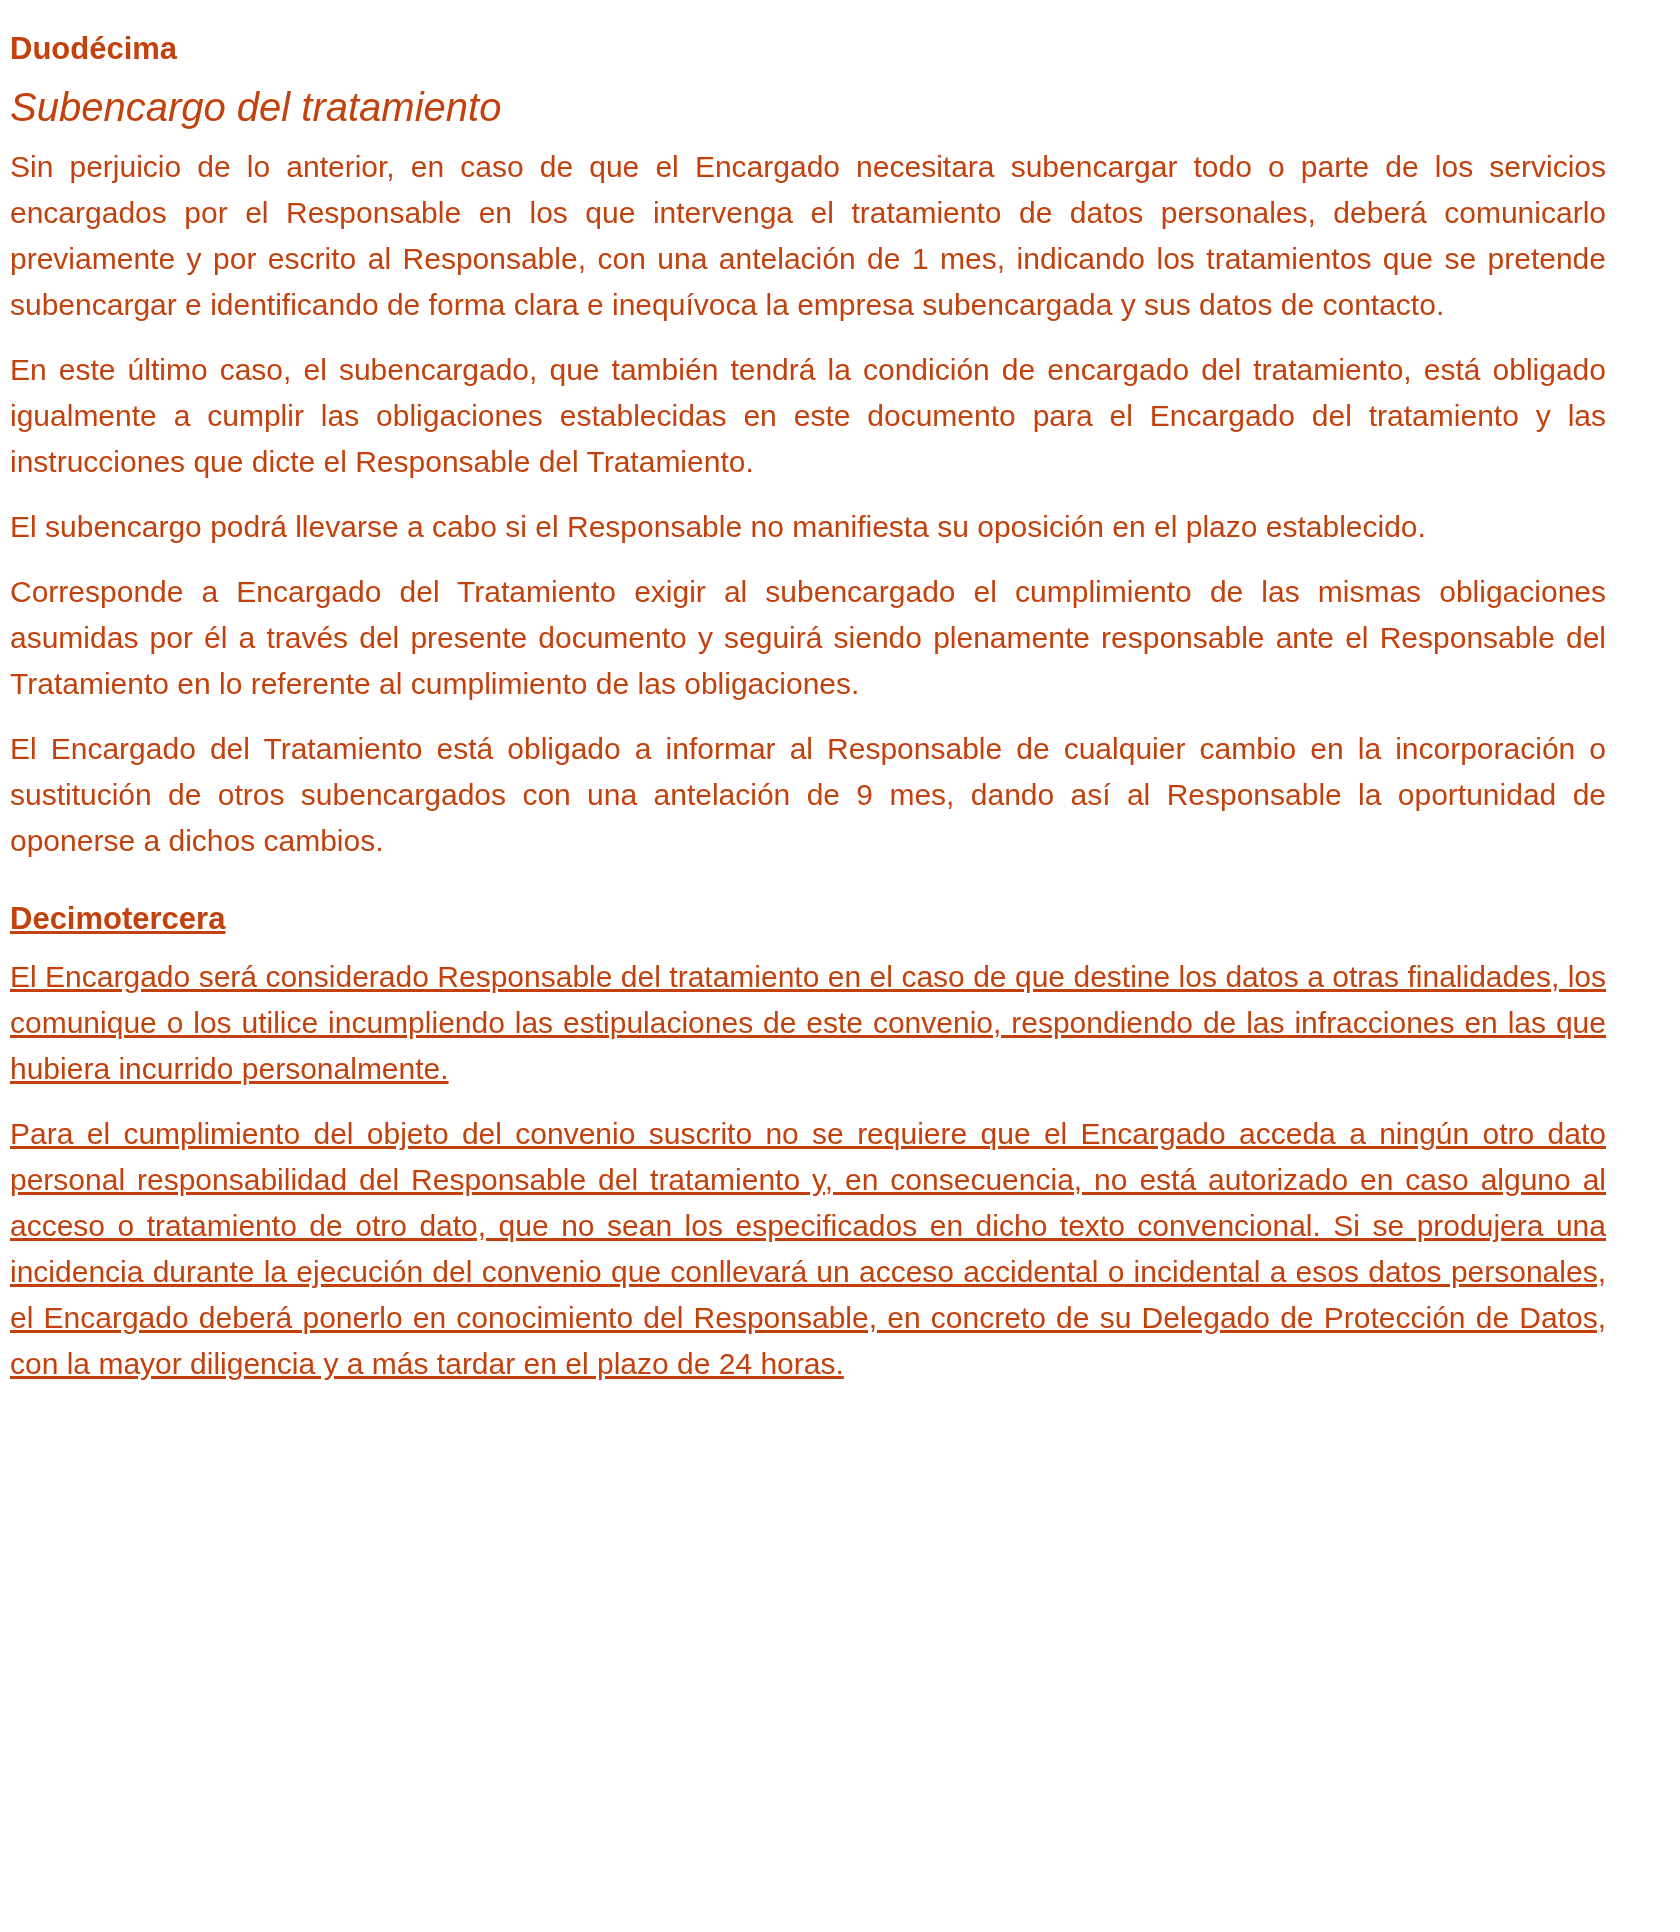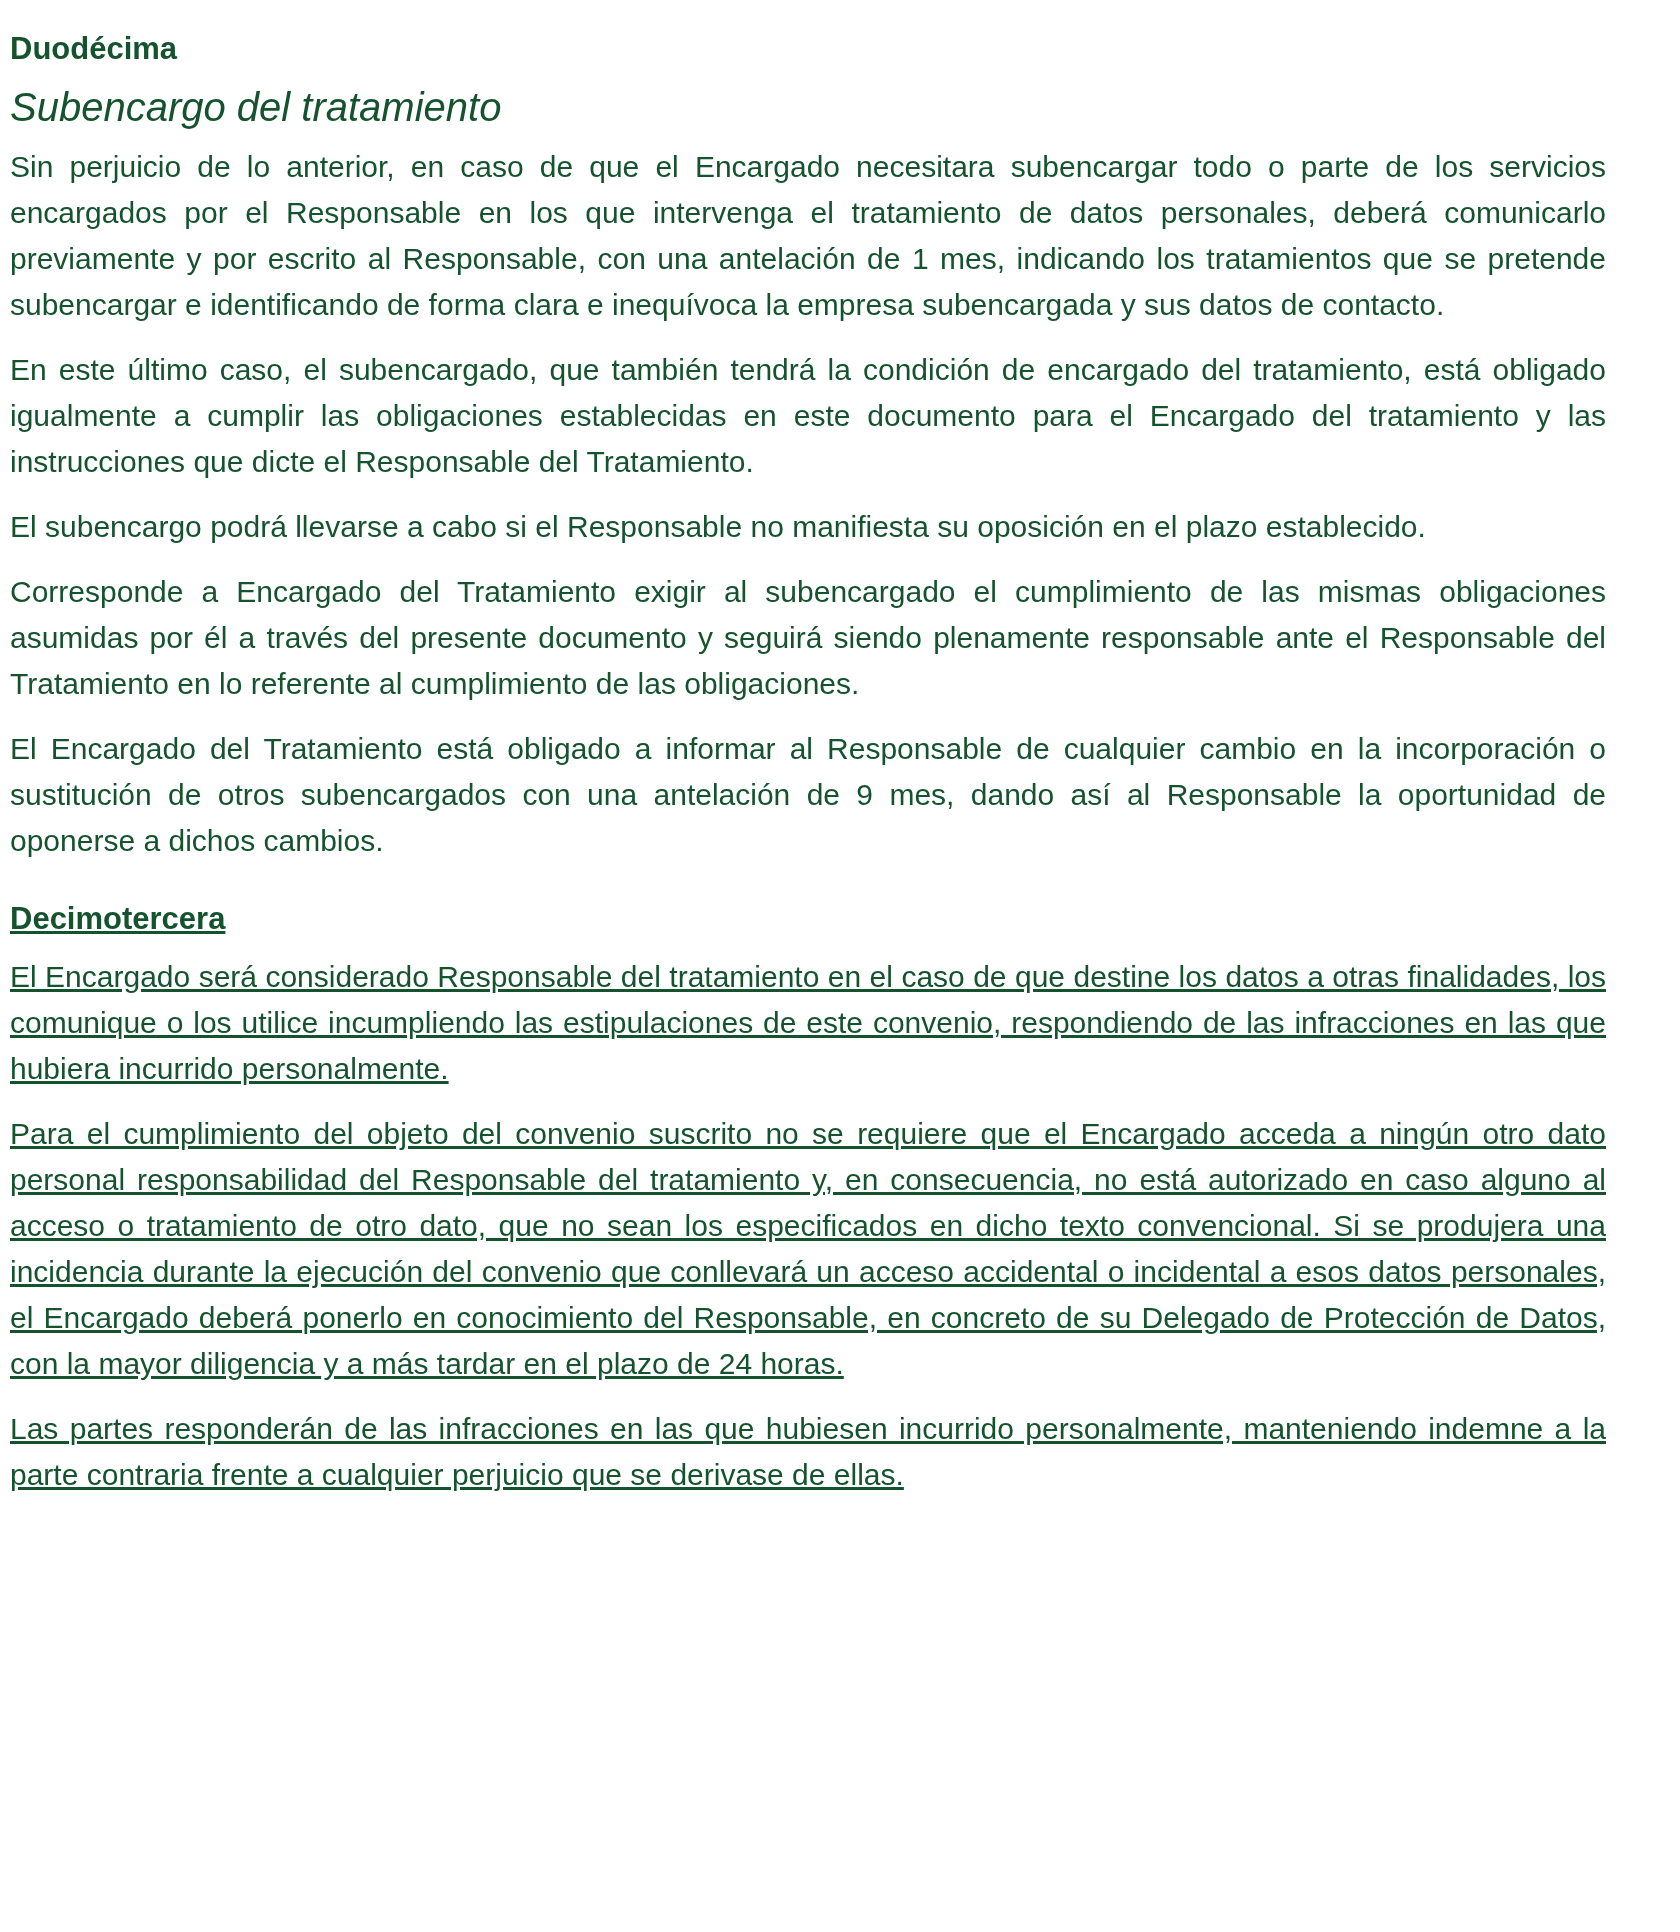--- a/index.html
+++ b/index.html
@@ -6,21 +6,21 @@
     margin: 0;
     padding: 0;
     background: #ffffff;
   }
   .page {
     width: 1616px;
     min-height: 1932px;
     box-sizing: border-box;
     padding: 26px 10px 18px 10px;
     background: #ffffff;
-    color: #14532d;
+    color: #c2410c;
     font-family: "Liberation Sans", sans-serif;
     font-size: 30px;
     line-height: 46px;
     -webkit-font-smoothing: antialiased;
   }
   .clause-heading {
     font-size: 31px;
     font-weight: 700;
     font-style: normal;
     margin: 0 0 12px 0;
@@ -53,16 +53,15 @@
     <p class="paragraph">En este último caso, el subencargado, que también tendrá la condición de encargado del tratamiento, está obligado igualmente a cumplir las obligaciones establecidas en este documento para el Encargado del tratamiento y las instrucciones que dicte el Responsable del Tratamiento.</p>
     <p class="paragraph">El subencargo podrá llevarse a cabo si el Responsable no manifiesta su oposición en el plazo establecido.</p>
     <p class="paragraph">Corresponde a Encargado del Tratamiento exigir al subencargado el cumplimiento de las mismas obligaciones asumidas por él a través del presente documento y seguirá siendo plenamente responsable ante el Responsable del Tratamiento en lo referente al cumplimiento de las obligaciones.</p>
     <p class="paragraph">El Encargado del Tratamiento está obligado a informar al Responsable de cualquier cambio en la incorporación o sustitución de otros subencargados con una antelación de 9 mes, dando así al Responsable la oportunidad de oponerse a dichos cambios.</p>
   </section>
 
   <section class="clause-section">
     <h1 class="clause-heading">Decimotercera</h1>
     <p class="paragraph">El Encargado será considerado Responsable del tratamiento en el caso de que destine los datos a otras finalidades, los comunique o los utilice incumpliendo las estipulaciones de este convenio, respondiendo de las infracciones en las que hubiera incurrido personalmente.</p>
     <p class="paragraph">Para el cumplimiento del objeto del convenio suscrito no se requiere que el Encargado acceda a ningún otro dato personal responsabilidad del Responsable del tratamiento y, en consecuencia, no está autorizado en caso alguno al acceso o tratamiento de otro dato, que no sean los especificados en dicho texto convencional. Si se produjera una incidencia durante la ejecución del convenio que conllevará un acceso accidental o incidental a esos datos personales, el Encargado deberá ponerlo en conocimiento del Responsable, en concreto de su Delegado de Protección de Datos, con la mayor diligencia y a más tardar en el plazo de 24 horas.</p>
-    <p class="paragraph">Las partes responderán de las infracciones en las que hubiesen incurrido personalmente, manteniendo indemne a la parte contraria frente a cualquier perjuicio que se derivase de ellas.</p>
   </section>
 
 </div>
 
 </body></html>

